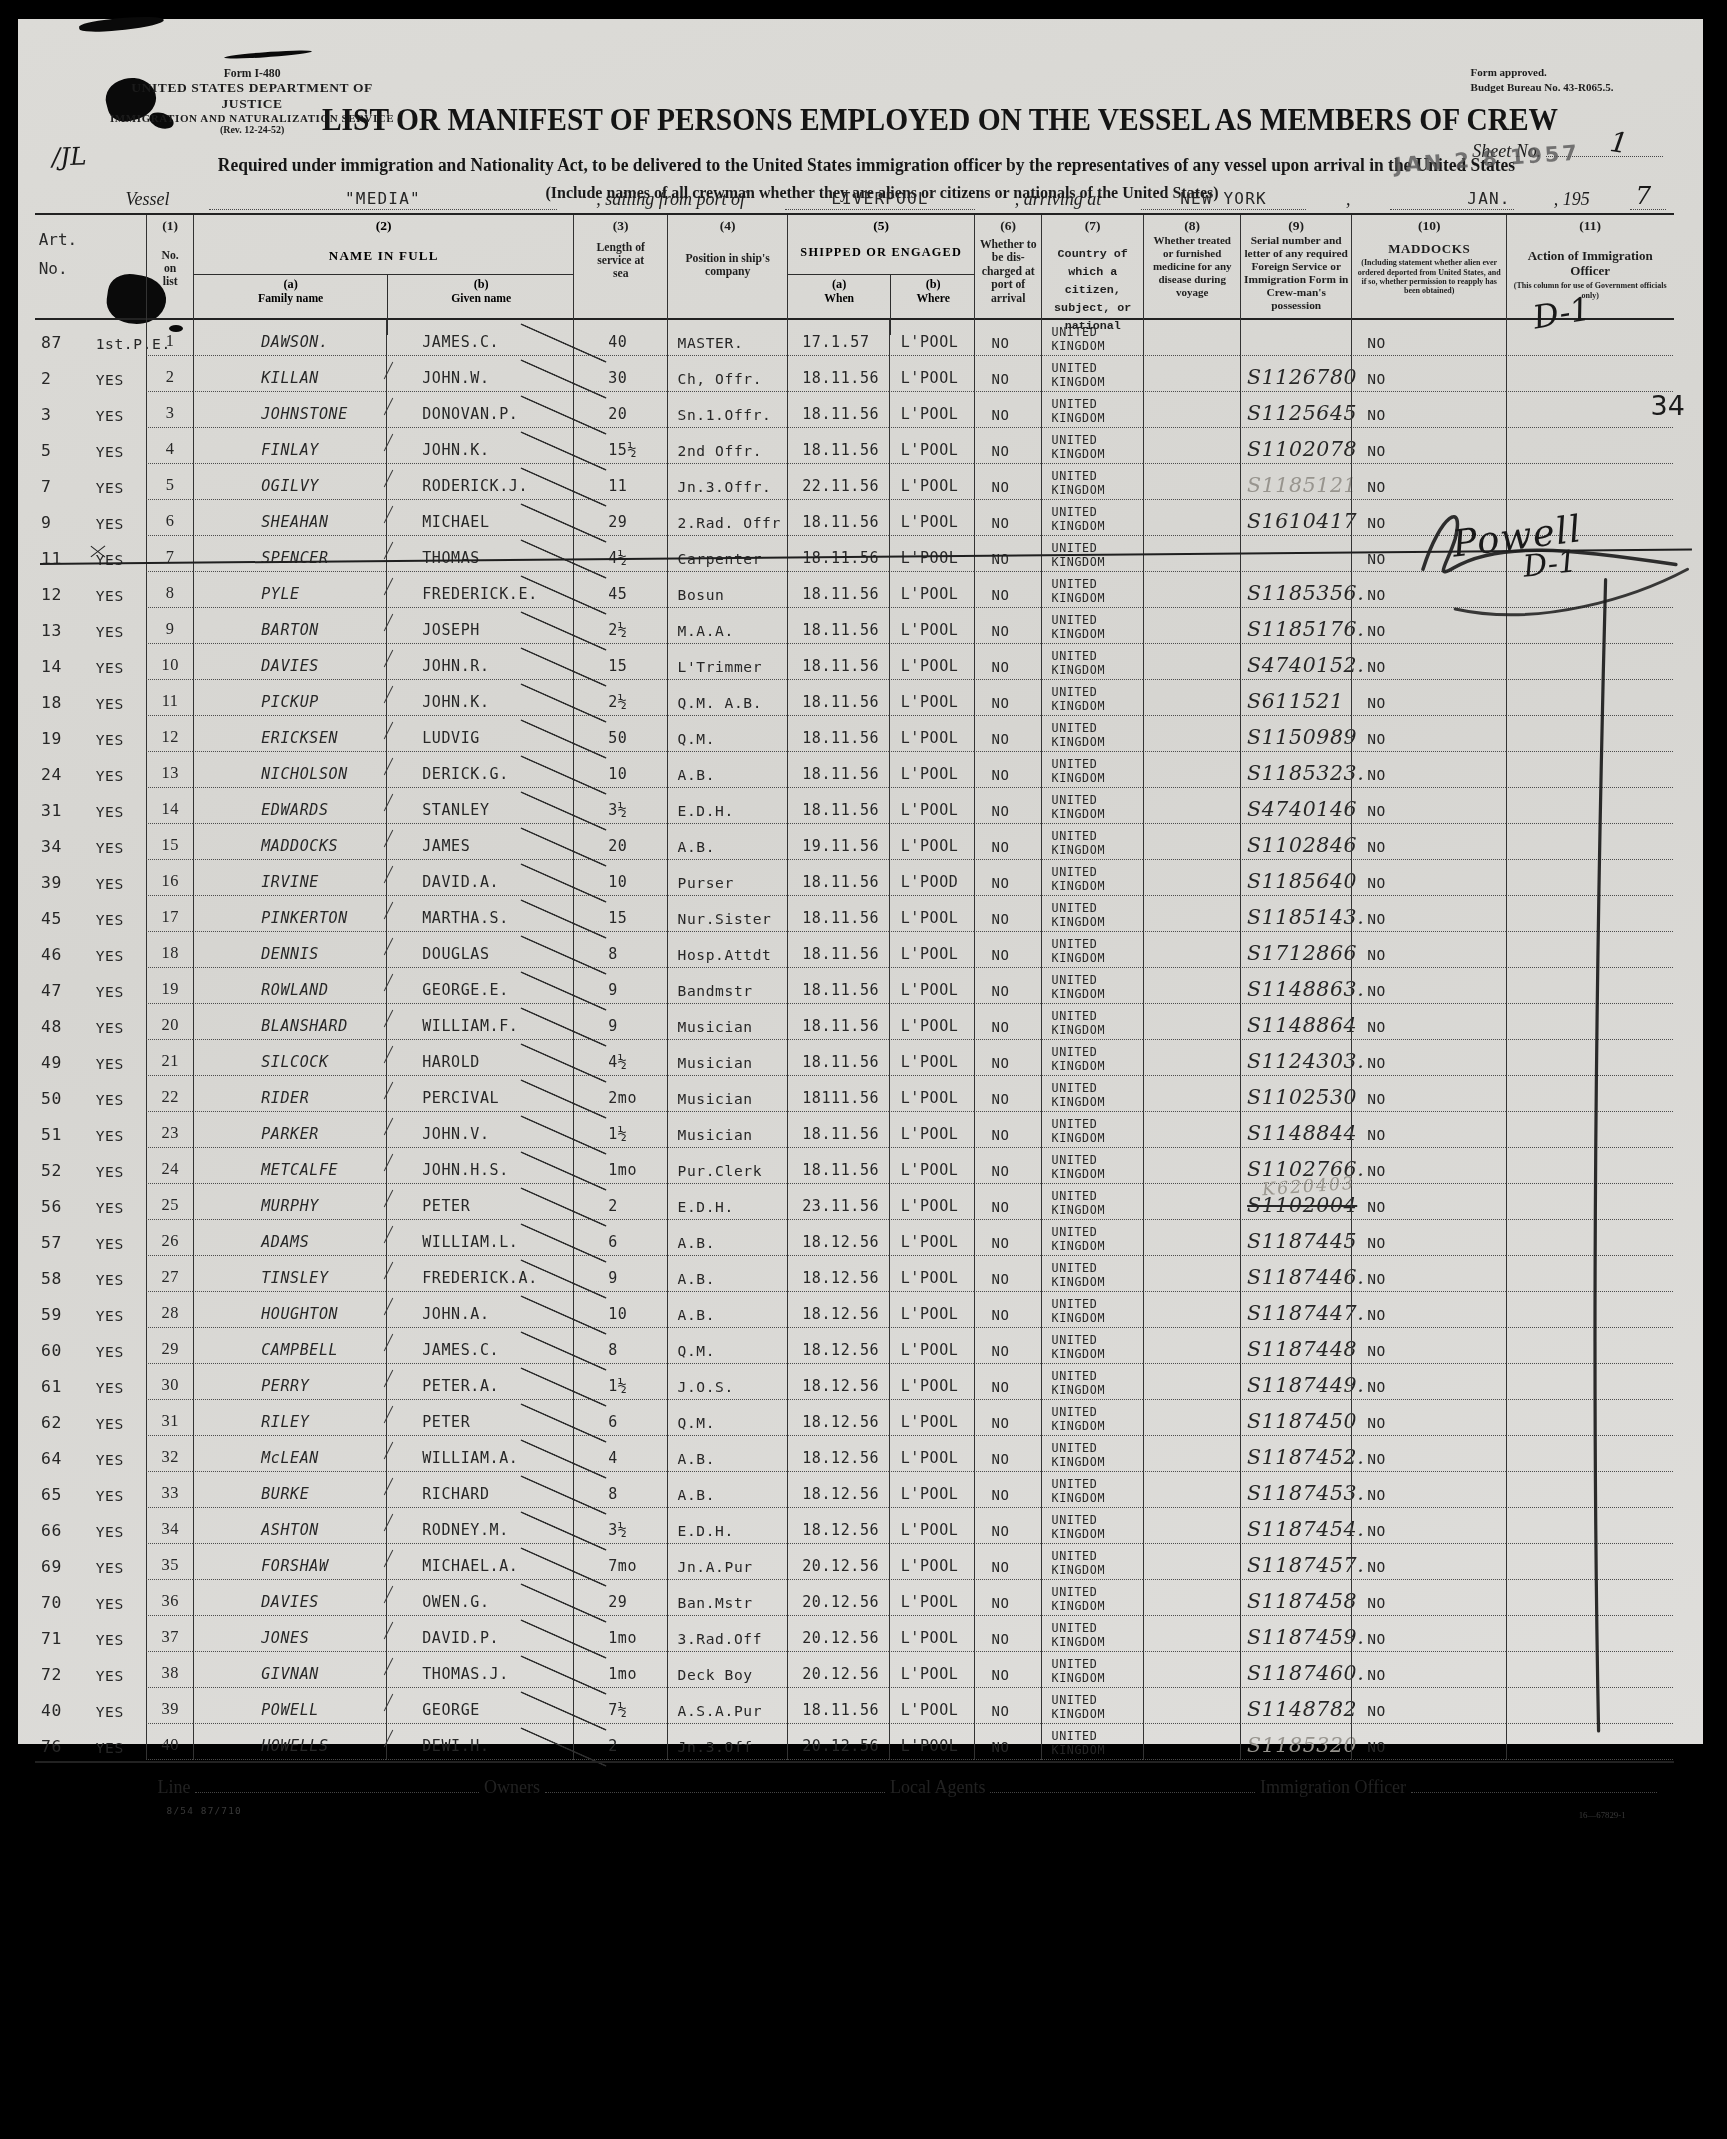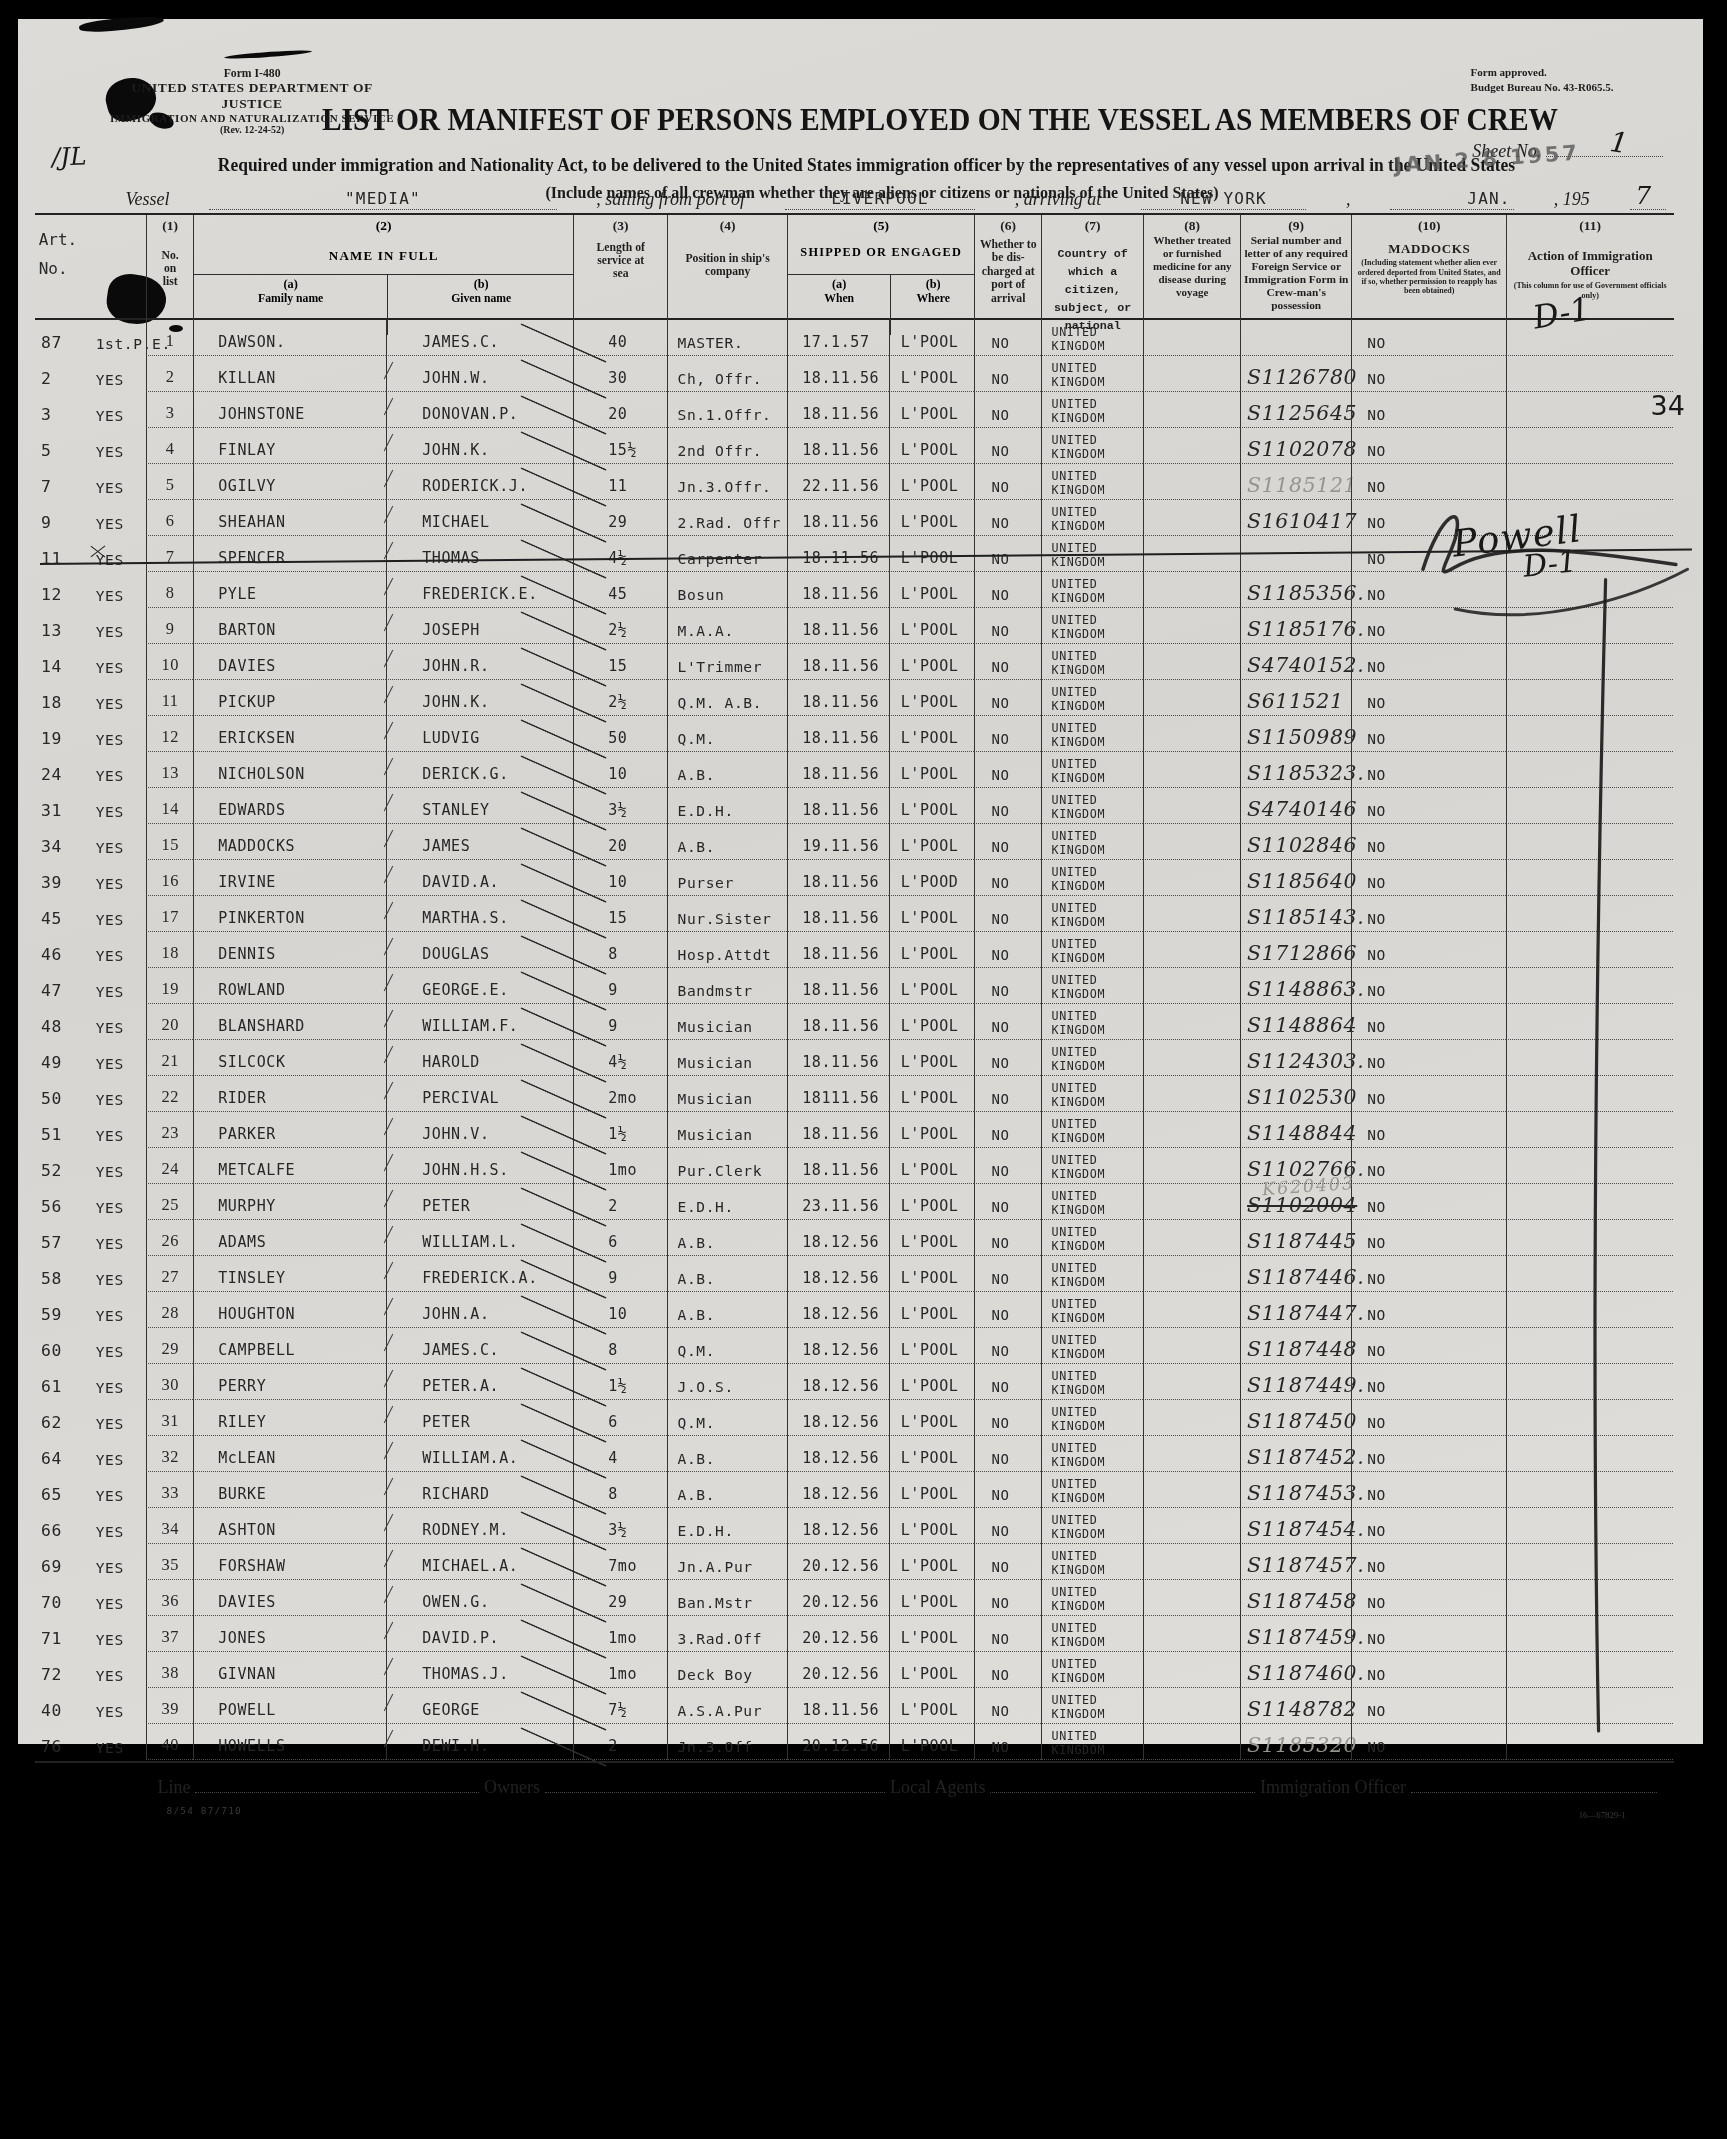--- a/index.html
+++ b/index.html
@@ -70,21 +70,21 @@
   .hsub{display:flex;flex-direction:column;align-items:center;padding-top:1.8px;}
   .hsub+.hsub{border-left:1.2px solid #2d2d2d;}
   .ship-label{font-size:12.3px;letter-spacing:1.2px;margin-top:11.7px;}
   
   .trow{position:relative;height:36px;}
   .cell{position:relative;display:flex;align-items:flex-end;padding:0 0 4.7px 8.2px;box-sizing:border-box;
         font-family:"DejaVu Sans Mono",monospace;font-size:15px;color:#272727;letter-spacing:0.6px;white-space:pre;overflow:visible;}
   .c-art{padding-left:5.9px;font-size:16.4px;}
   .c-yes{font-size:14.6px;padding-left:10.5px;}
   .c-nolist{font-family:"Liberation Serif",serif;font-size:16.4px;justify-content:center;padding-left:0;}
-  .c-family{padding-left:24px;}
+  .c-family{padding-left:67px;font-style:italic;}
   .c-given{padding-left:35px;}
   .c-service{padding-left:34px;}
   .c-position{padding-left:9.4px;font-size:14.6px;}
   .c-when{padding-left:14px;}
   .c-where{padding-left:10.5px;}
   .c-discharge{padding-left:16.4px;font-size:14px;}
   .c-country{font-size:11.7px;line-height:13.5px;padding-left:9.4px;letter-spacing:0.6px;white-space:normal;padding-bottom:2.3px;}
   .c-serial{font-family:"DejaVu Serif",serif;font-style:italic;font-size:20.5px;letter-spacing:0.6px;padding-left:5.9px;padding-bottom:2.3px;}
   .c-remarks{padding-left:15px;font-size:14.6px;}
   .pencil{color:#97948e;}

